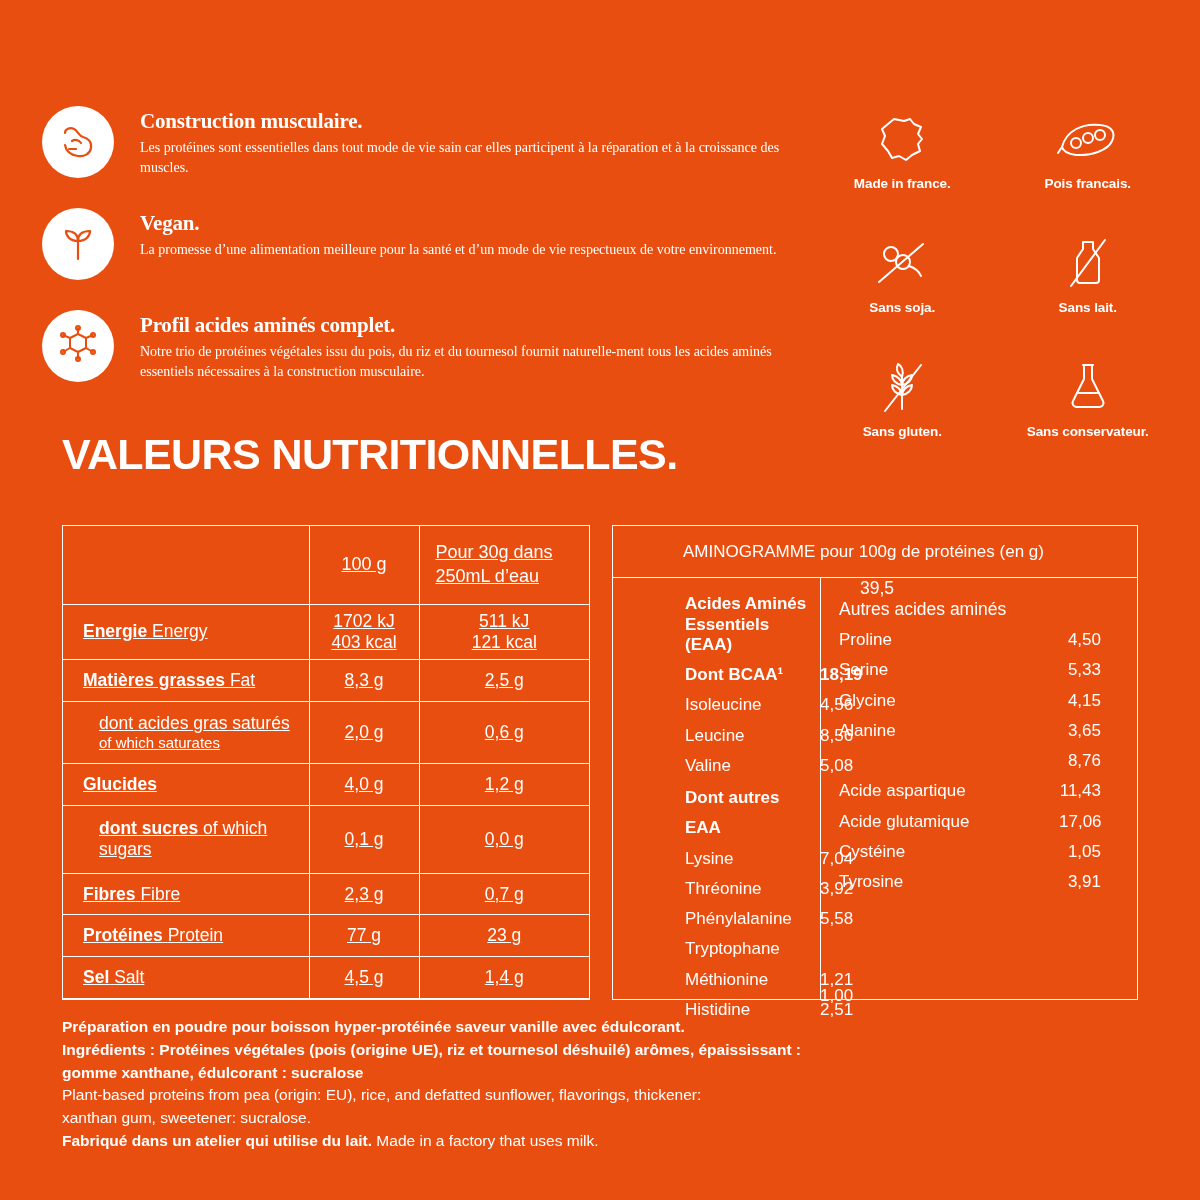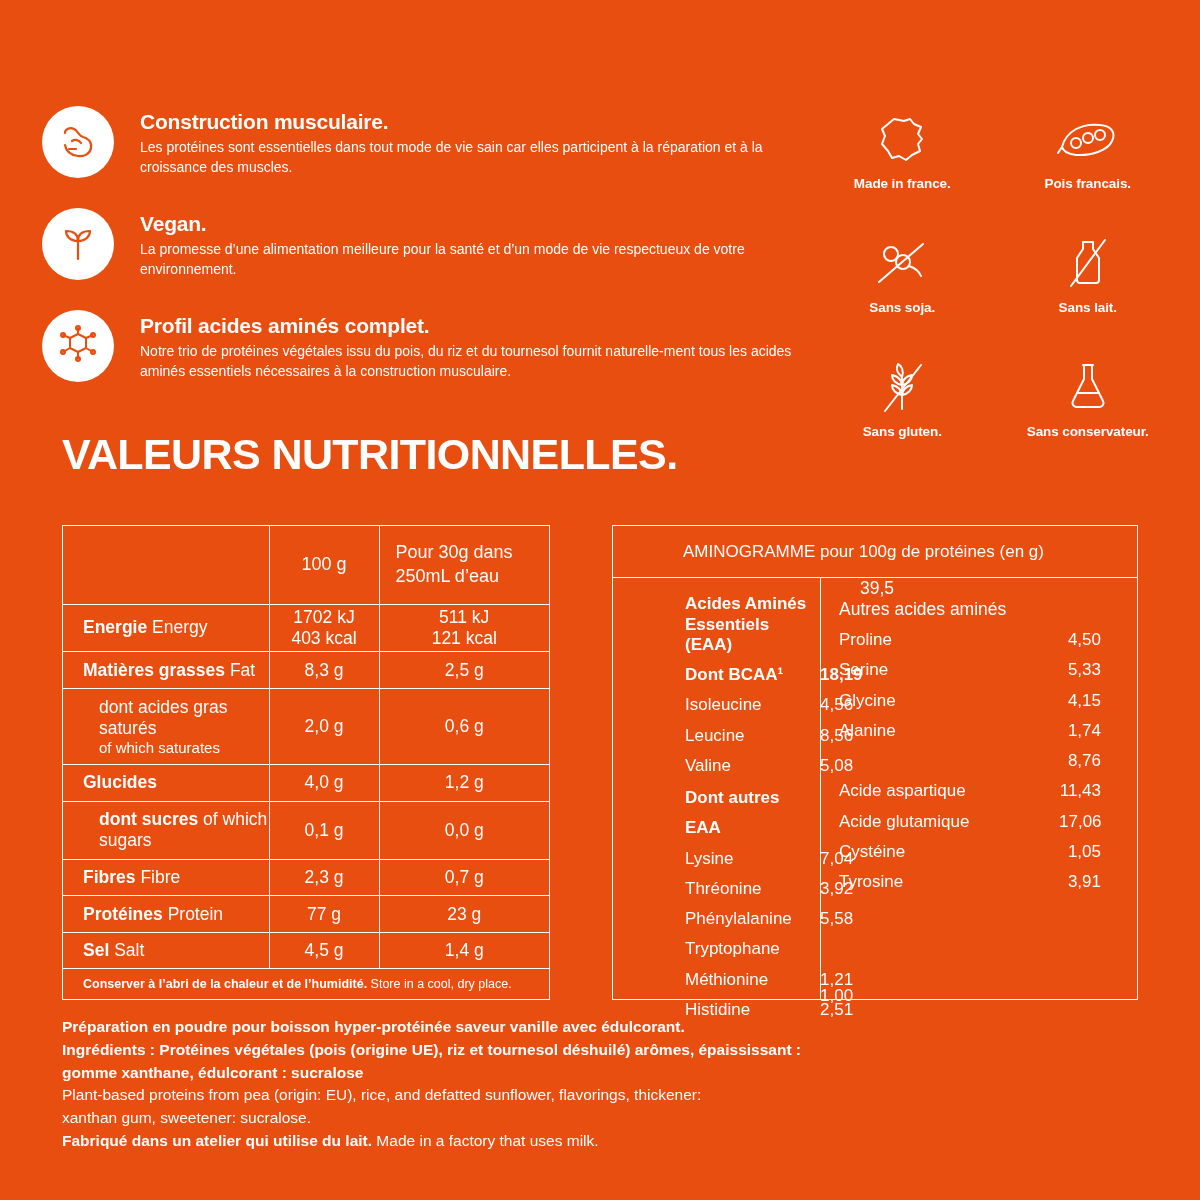--- a/index.html
+++ b/index.html
@@ -8,21 +8,21 @@
     width:1200px; height:1200px;
     background:#E84E10;
     font-family:"Liberation Sans", sans-serif;
     color:#ffffff;
     overflow:hidden;
     position:relative;
   }
 
   
   .benefits {
-    position:absolute; left:42px; top:106px; width:770px;
+    position:absolute; left:42px; top:106px; width:770px;font-family:Liberation Serif, serif;
   }
   .benefit { display:flex; align-items:flex-start; margin-bottom:30px; }
   .benefit-icon {
     width:72px; height:72px; border-radius:50%;
     background:#ffffff; flex:0 0 72px;
     display:flex; align-items:center; justify-content:center;
     margin-right:26px;
   }
   .benefit-body { padding-top:4px; }
   .benefit-title {
@@ -45,22 +45,23 @@
   .claim-label { font-size:13.5px; font-weight:bold; margin-top:6px; letter-spacing:-0.1px; }
 
   
   .section-title {
     position:absolute; left:62px; top:430px;
     font-size:43px; font-weight:bold; letter-spacing:-0.6px; margin:0;
   }
 
   
   .nutri {
-    position:absolute; left:62px; top:525px; width:488px; height:475px;
+    position:absolute; left:62px; top:525px; width:528px; height:475px;
     border:1.6px solid #ffffff;
+    text-decoration:underline;
   }
   .nutri table { width:100%; height:100%; border-collapse:collapse; }
   .nutri td { vertical-align:middle; }
   .nutri .vline { border-right:1.6px solid #ffffff; }
   .rowline { border-bottom:1.6px solid #ffffff; }
   .lbl { padding:6px 0 6px 20px; font-size:17.5px; }
   .lbl b { font-weight:bold; }
   .lbl .en { font-weight:400; }
   .val { text-align:center; font-size:17.5px; width:110px; }
   .val2 { text-align:center; font-size:17.5px; width:170px; }
@@ -317,26 +318,20 @@
 
     <tr class="rowline">
       <td class="vline lbl">
         <b>Sel</b>
         <span class="en">Salt</span>
       </td>
       <td class="vline val">4,5 g</td>
       <td class="val2">1,4 g</td>
     </tr>
 
-    <tr>
-      <td colspan="3" class="small-note">
-        <b>Conserver à l’abri de la chaleur et de l’humidité.</b>
-        <span>Store in a cool, dry place.</span>
-      </td>
-    </tr>
   </tbody>
     </table>
 </div>
 
 <div class="amino">
   <div class="amino-head">AMINOGRAMME pour 100g de protéines (en g)</div>
   <div class="amino-cols">
     <div class="amino-col amino-left">
       <div class="eaa-title">
         <span>Acides Aminés Essentiels (EAA)</span>
@@ -398,21 +393,21 @@
       <div class="arow">
         <span class="nm">Serine</span>
         <span class="vl">5,33</span>
       </div>
       <div class="arow">
         <span class="nm">Glycine</span>
         <span class="vl">4,15</span>
       </div>
       <div class="arow">
         <span class="nm">Alanine</span>
-        <span class="vl">1,74</span>
+        <span class="vl">3,65</span>
       </div>
       <div class="arow">
         <span class="vl">8,76</span>
       </div>
       <div class="arow">
         <span class="nm">Acide aspartique</span>
         <span class="vl">11,43</span>
       </div>
       <div class="arow">
         <span class="nm">Acide glutamique</span>

